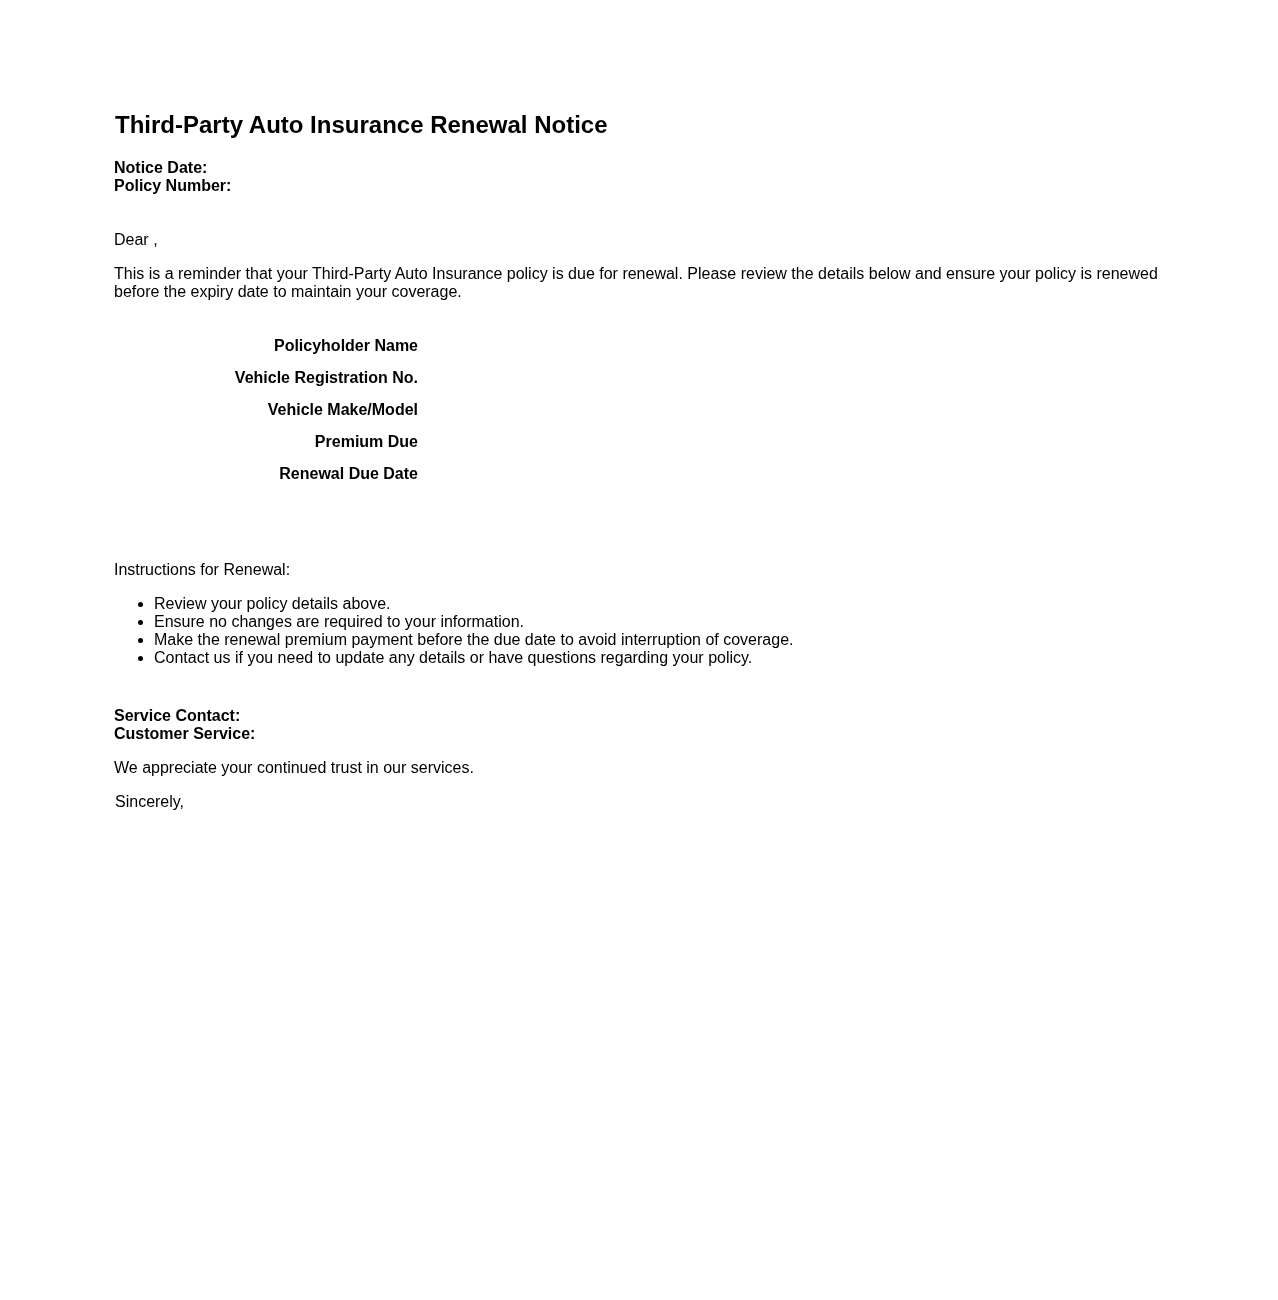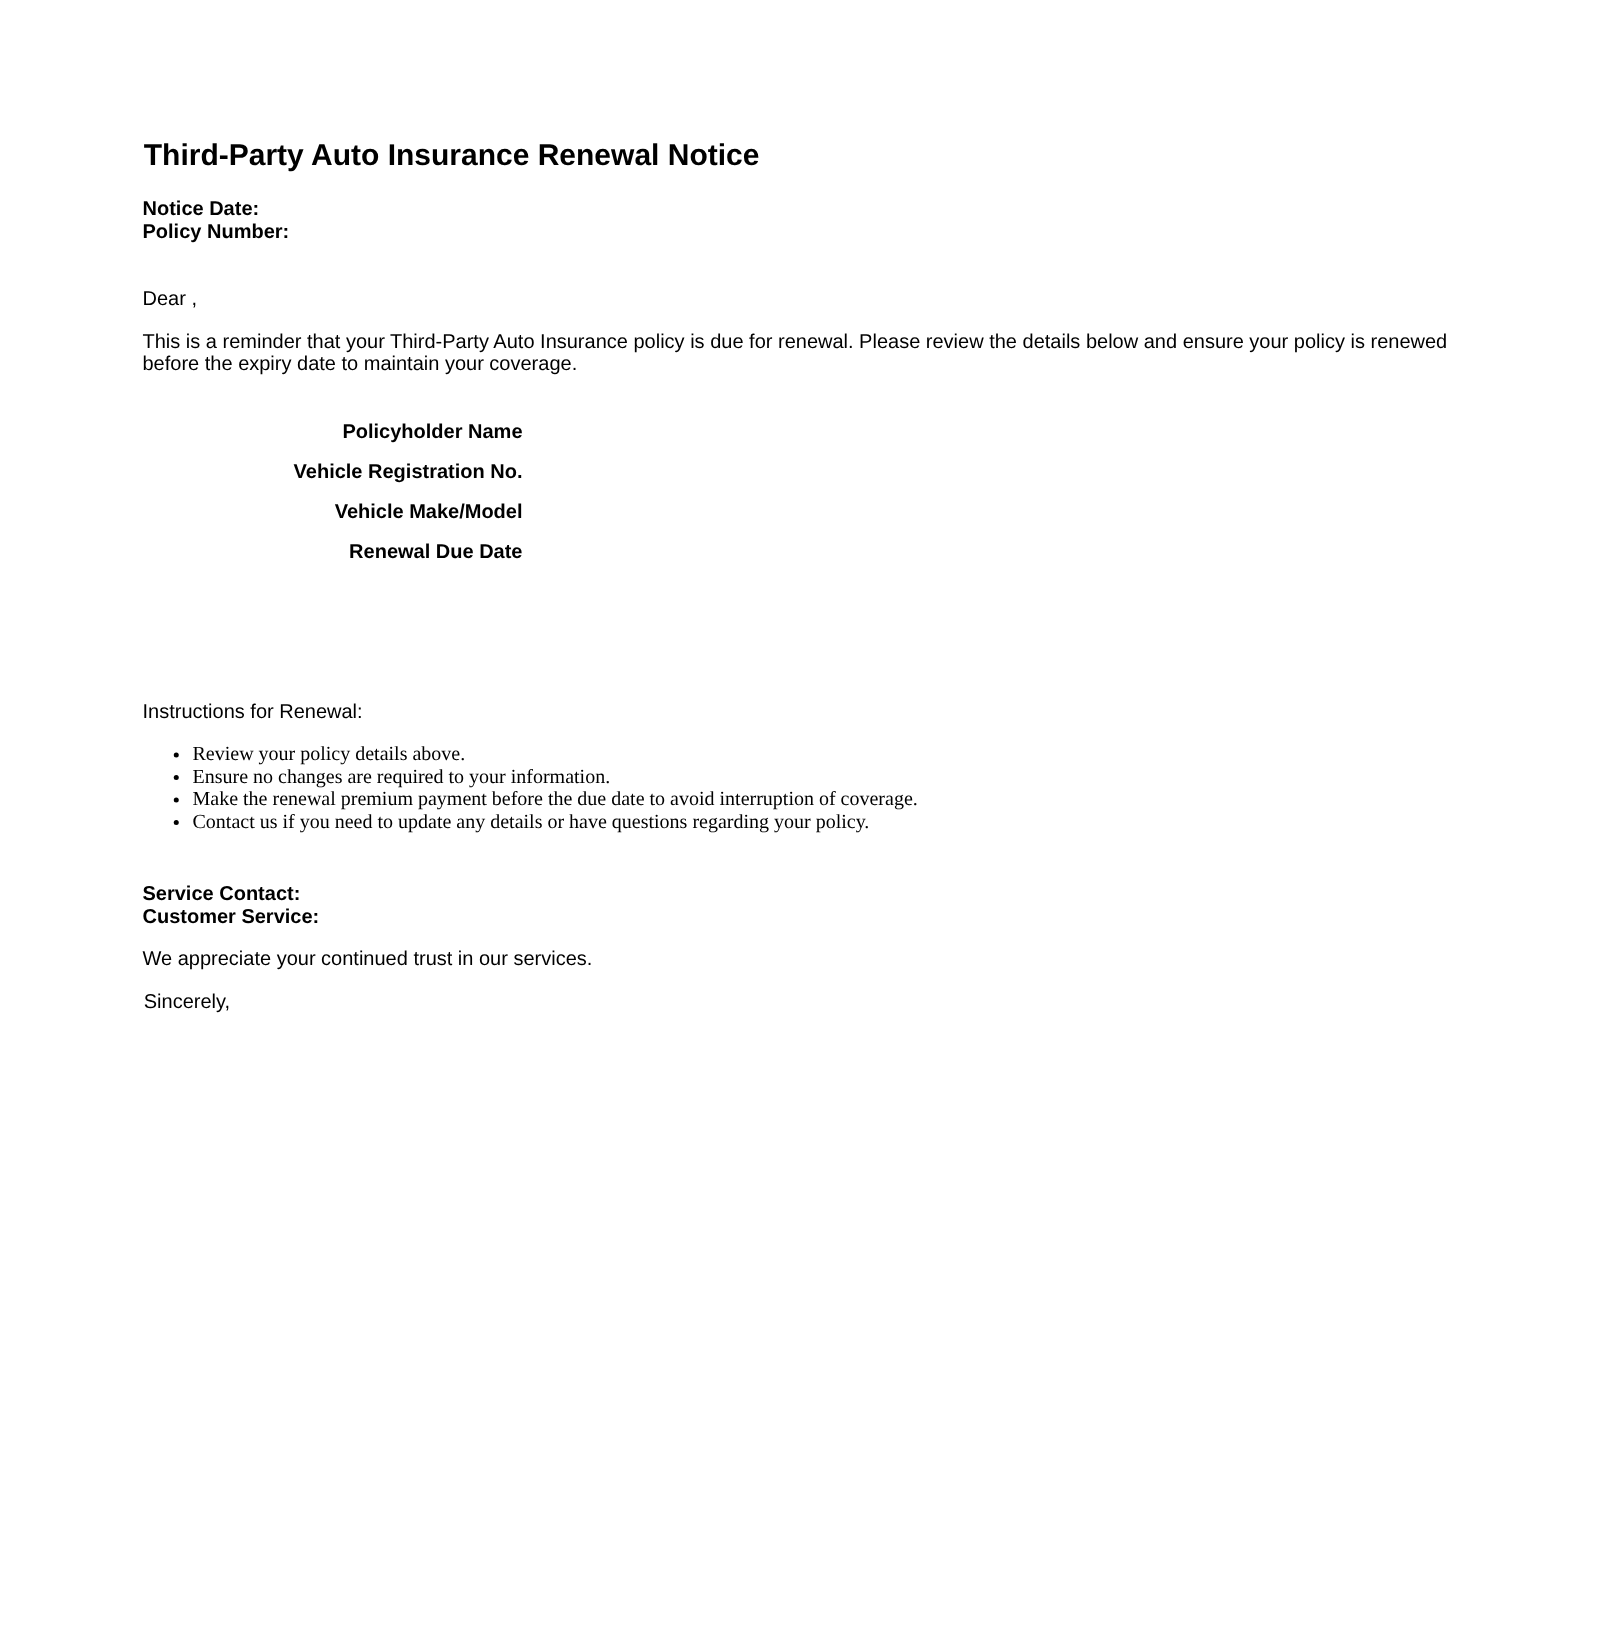--- a/index.html
+++ b/index.html
@@ -19,21 +19,21 @@
     .dear { position: absolute; left: 0; top: 231px; line-height: 18px; }
     .intro { position: absolute; left: 0; top: 265px; line-height: 18px; width: 1050px; }
     table.details {
       position: absolute; left: 0; top: 329px;
       border-collapse: separate; border-spacing: 2px; width: 1050px; text-align: right;
     }
     table.details td { padding: 6px 2px; line-height: 18px; height: 18px; }
     table.details td.label { font-weight: bold; width: 300px; white-space: nowrap; }
     .instr-head { position: absolute; left: 0; top: 561px; font-weight: normal; line-height: 18px; }
     ul.instr { position: absolute; left: 0; top: 595px; margin: 0; padding-left: 40px; line-height: 18px; }
-    ul.instr li { height: 18px; white-space: nowrap; font-family: Liberation Serif, serif; }
+    ul.instr li { height: 18px; white-space: nowrap; }
     .contact { position: absolute; left: 0; top: 707px; font-weight: bold; line-height: 18px; }
     .contact div { height: 18px; }
     .appreciate { position: absolute; left: 0; top: 759px; line-height: 18px; }
     .sincerely { position: absolute; left: 1px; top: 793px; line-height: 18px; }
   </style>
 </head>
 <body>
 
 <div class="page">
   <h1>Third-Party Auto Insurance Renewal Notice</h1>
@@ -54,20 +54,24 @@
     </tr>
     <tr>
       <td class="label">Vehicle Registration No.</td>
       <td></td>
     </tr>
     <tr>
       <td class="label">Vehicle Make/Model</td>
       <td></td>
     </tr>
     <tr>
+      <td class="label">Premium Due</td>
+      <td></td>
+    </tr>
+    <tr>
       <td class="label">Renewal Due Date</td>
       <td></td>
     </tr>
   </tbody>
     </table>
 
   <div class="instr-head">Instructions for Renewal:</div>
   <ul class="instr">
     <li>Review your policy details above.</li>
     <li>Ensure no changes are required to your information.</li>

